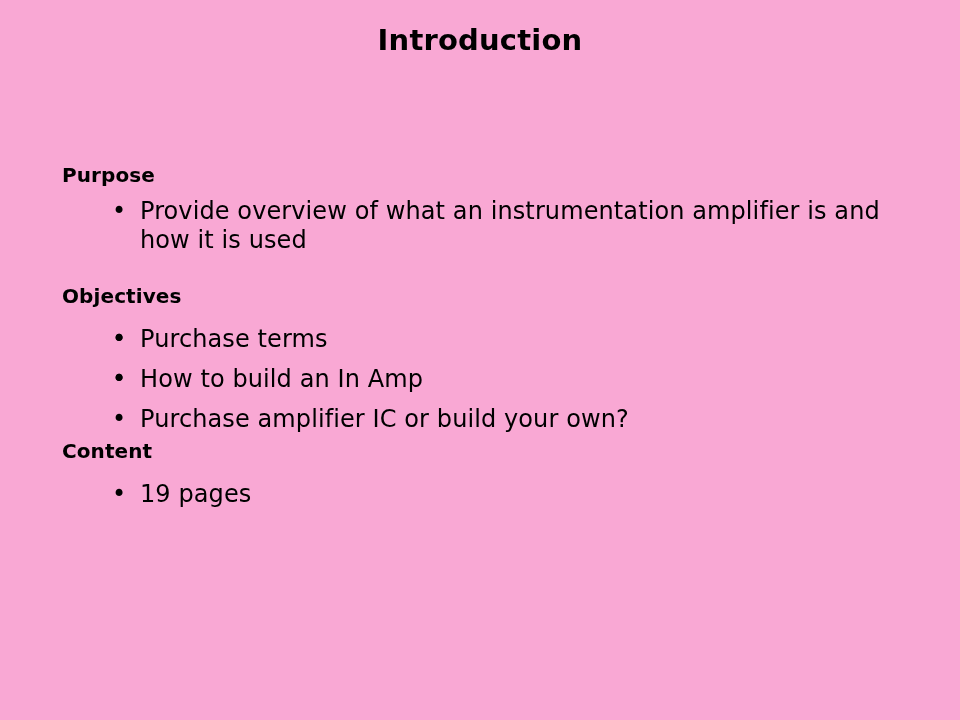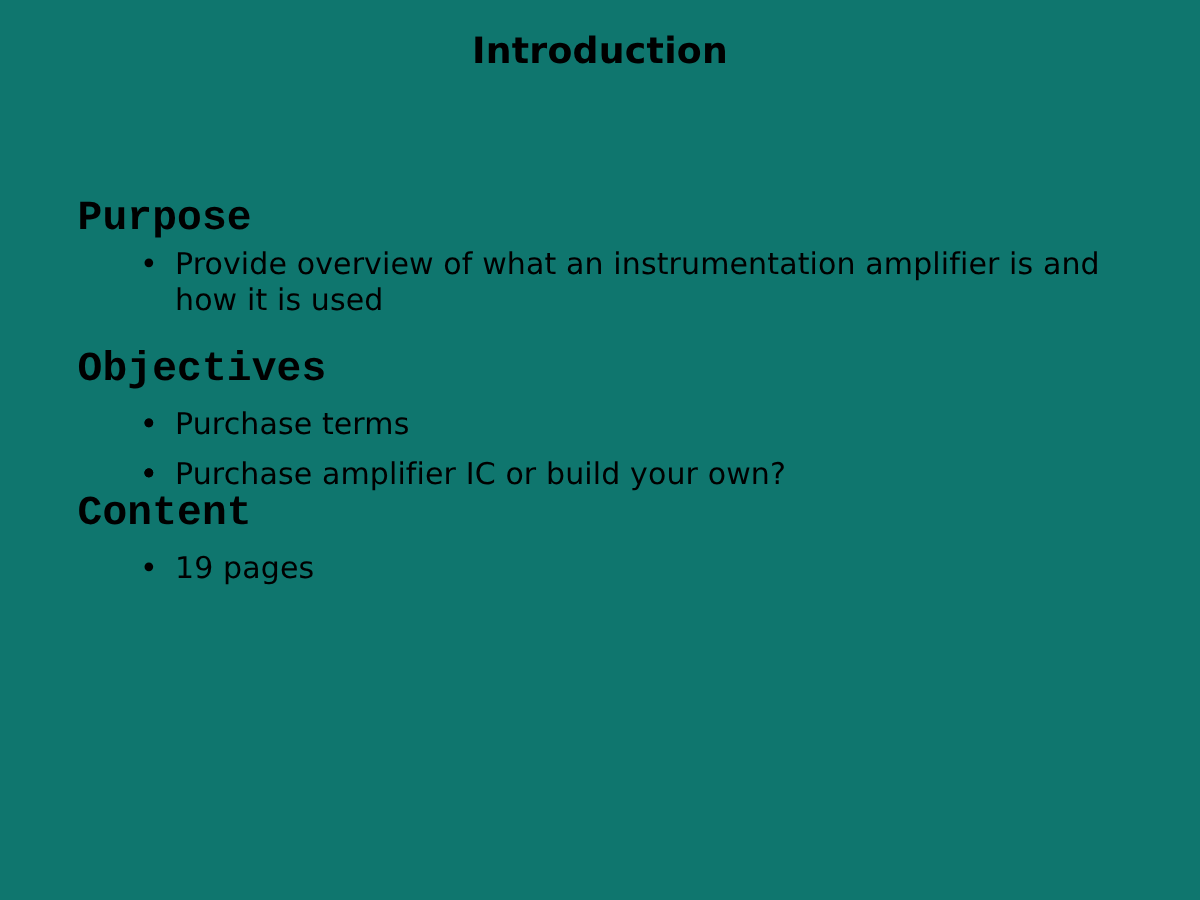--- a/index.html
+++ b/index.html
@@ -11,21 +11,21 @@
     height: 720px;
     background: #ffffff;
     font-family: "DejaVu Sans", sans-serif;
     color: #000000;
     overflow: hidden;
   }
   .slide {
     position: relative;
     width: 960px;
     height: 720px;
-    background: #0f766e;
+    background: #f9a8d4;
     box-sizing: border-box;
   }
   .slide-title {
     position: absolute;
     top: 22px;
     left: 0;
     width: 960px;
     text-align: center;
     font-size: 29px;
     font-weight: bold;
@@ -33,28 +33,27 @@
     line-height: 36px;
     color: #000000;
   }
   .body-block {
     position: absolute;
     top: 158px;
     left: 62px;
     width: 850px;
   }
   .section-heading {
-    font-size: 33px;
+    font-size: 20px;
     font-weight: bold;
     line-height: 34px;
     margin: 0;
     padding: 0;
     color: #000000;
     letter-spacing: 0.1px;
-    font-family: Liberation Mono, monospace;
   }
   .bullet-list {
     list-style: none;
     margin: 0;
     padding: 0;
   }
   .bullet-item {
     position: relative;
     padding-left: 78px;
     font-size: 24px;
@@ -109,20 +108,21 @@
         </li>
         <li class="bullet-item">
           <span class="dot">•</span>
           <span>Purchase terms</span>
         </li>
         <li class="bullet-item">
           <span class="dot">•</span>
         </li>
         <li class="bullet-item">
           <span class="dot">•</span>
+          <span>How to build an In Amp</span>
         </li>
         <li class="bullet-item">
           <span class="dot">•</span>
           <span>Purchase amplifier IC or build your own?</span>
         </li>
       </ul>
     </div>
 
     <div class="group-content">
       <div class="section-heading">Content</div>

